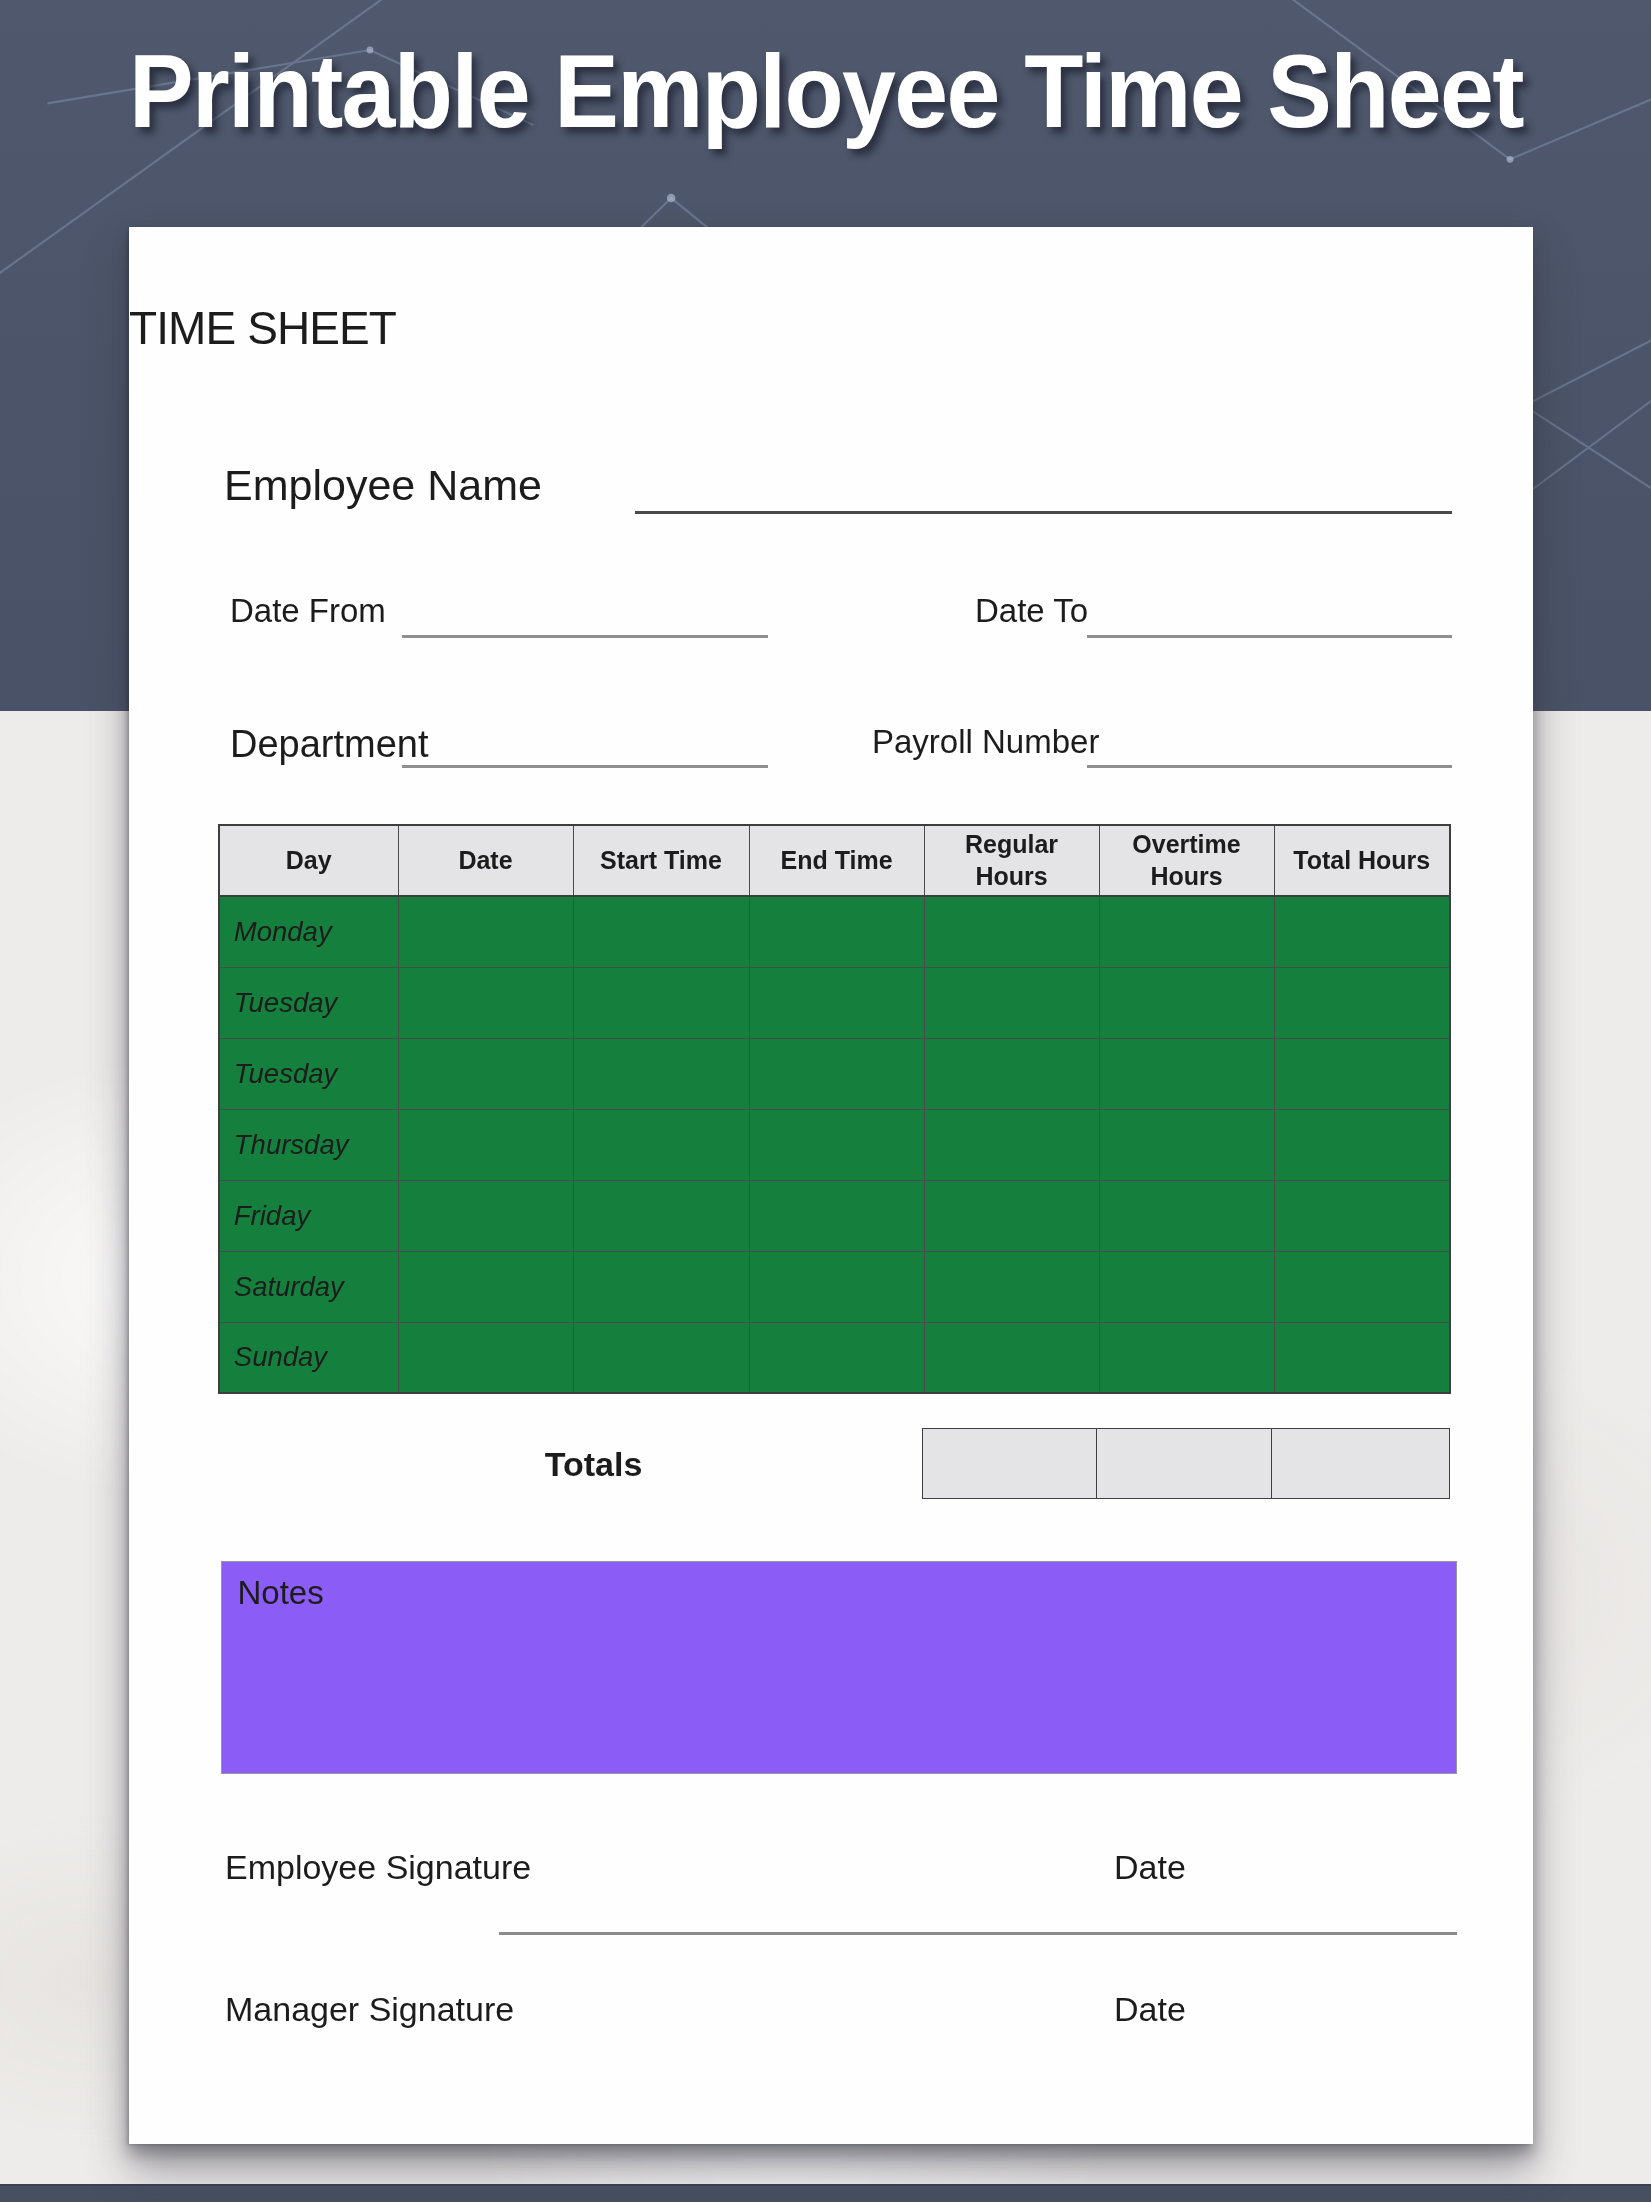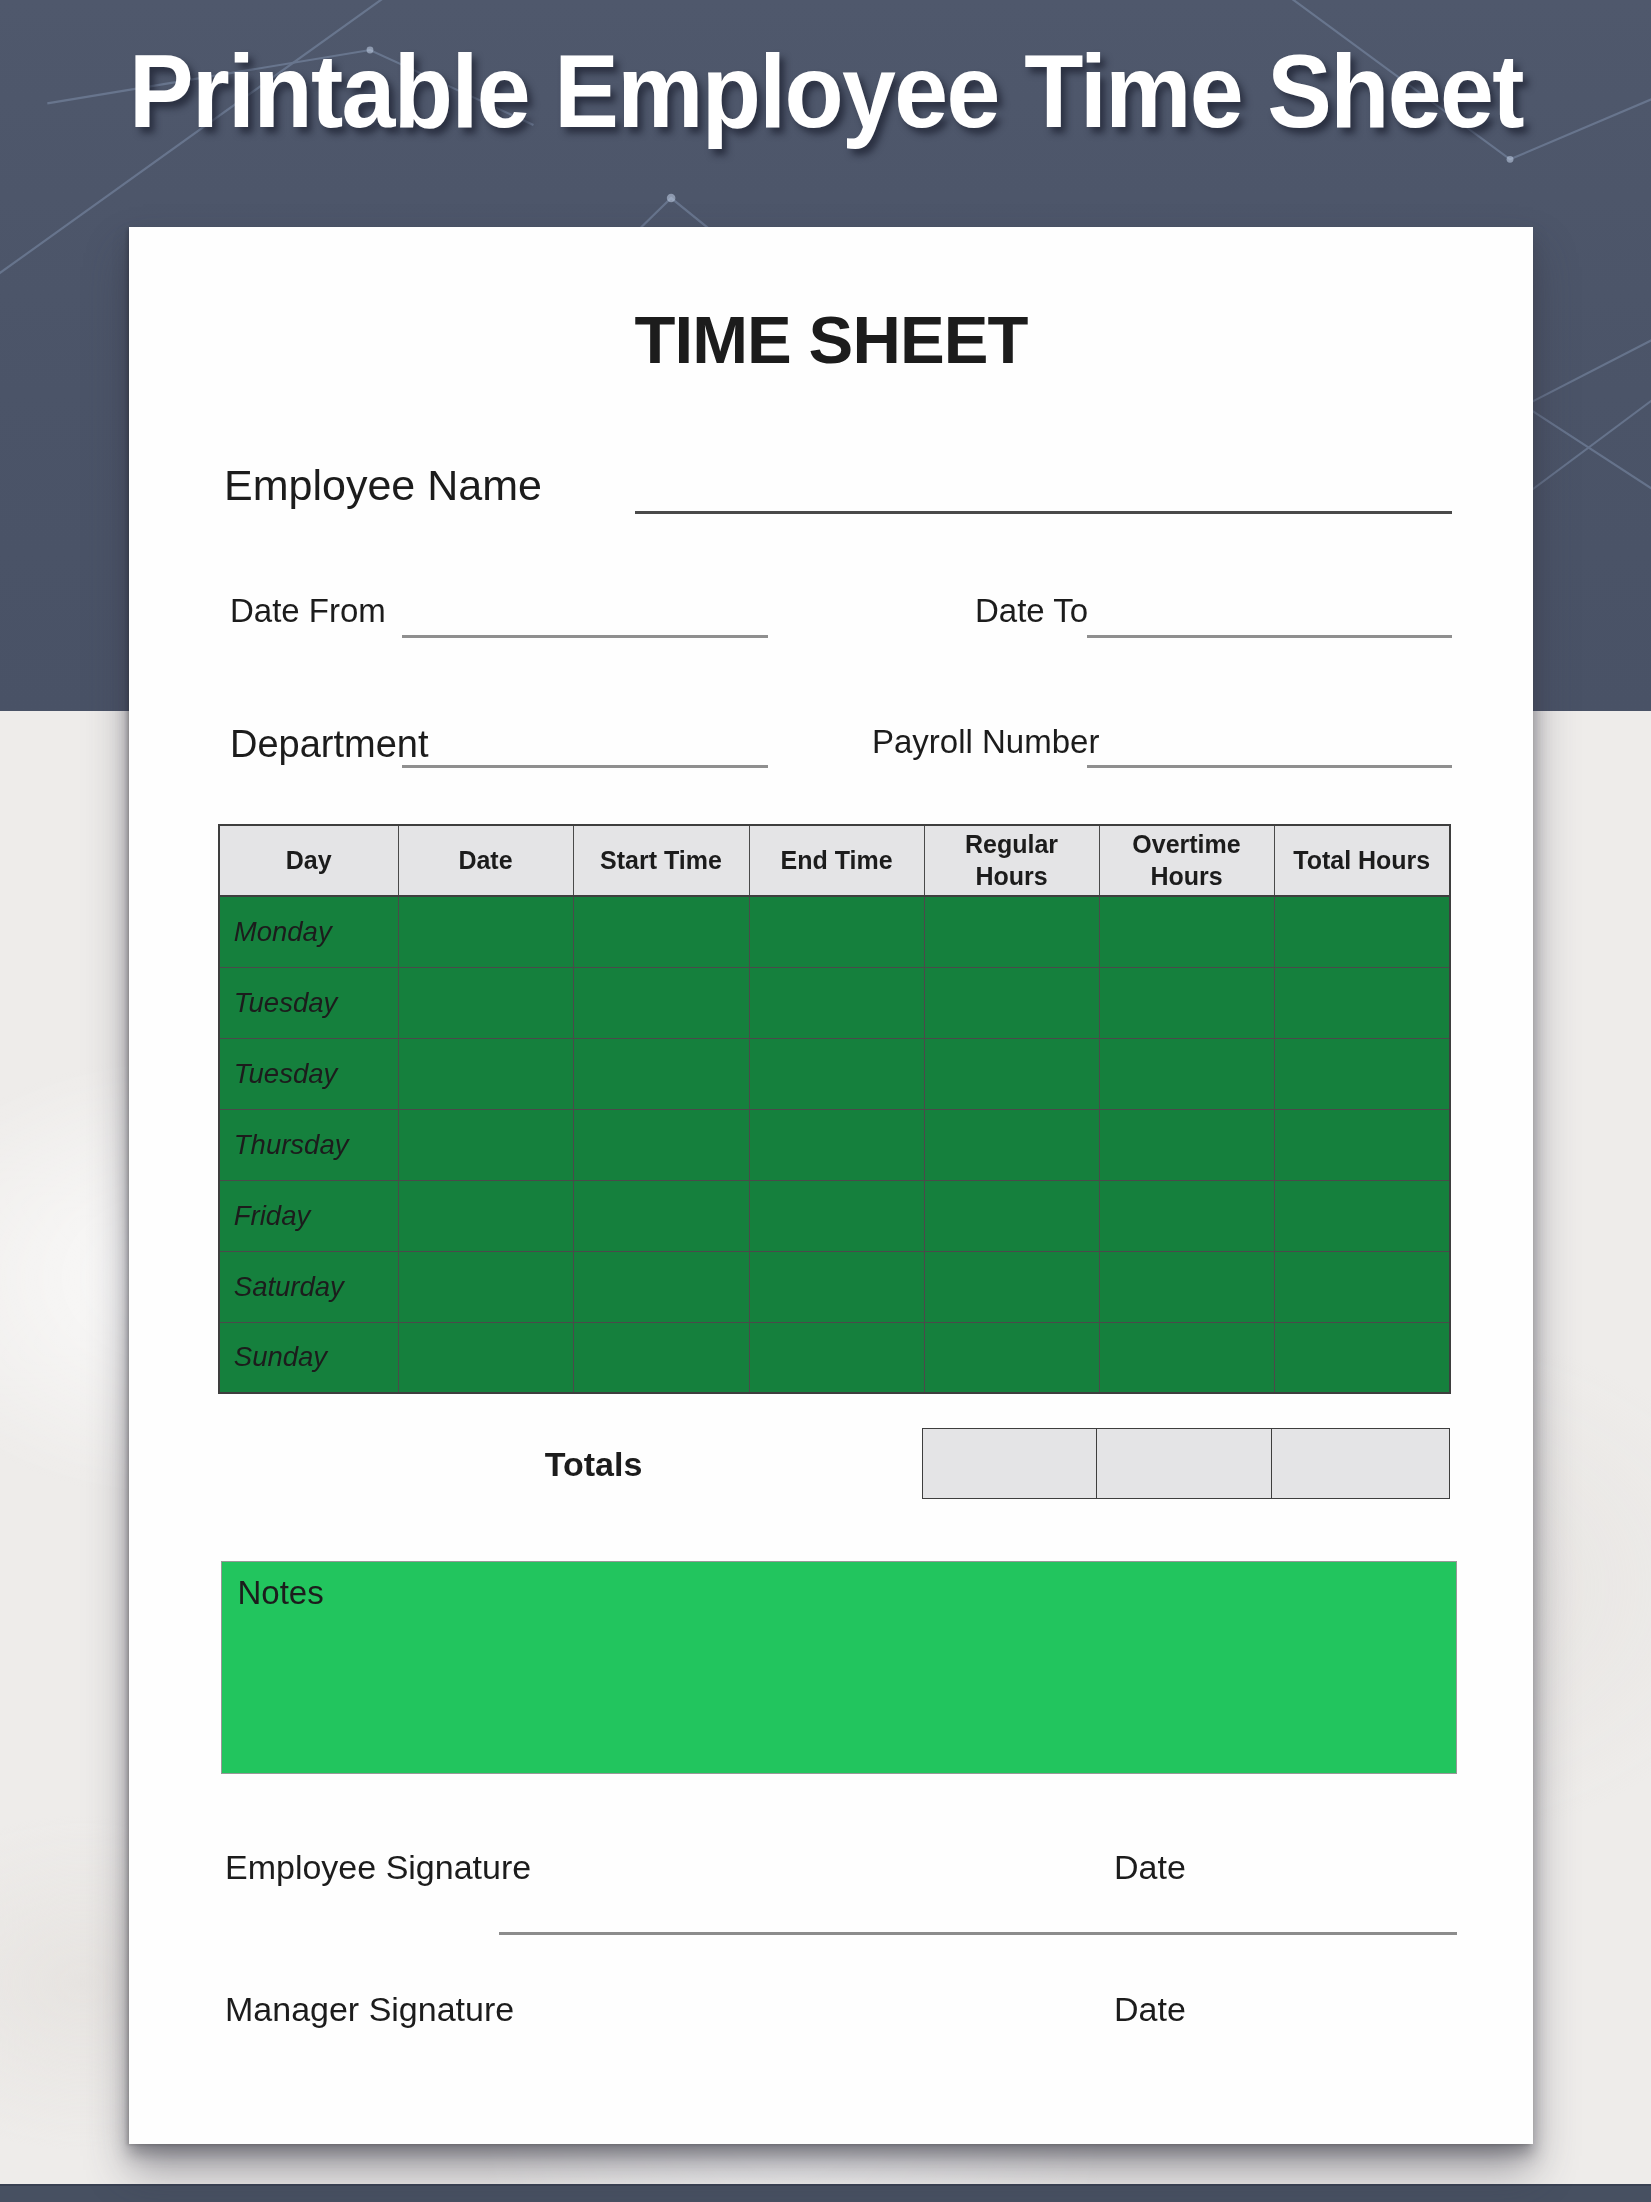--- a/index.html
+++ b/index.html
@@ -30,22 +30,22 @@
   .footer-bar{
     position:absolute;left:0;top:2184px;width:1652px;height:19px;
     background:#475061;border-top:2.6px solid #394152;box-sizing:border-box;
   }
   .paper{
     position:absolute;left:129px;top:227px;width:1404px;height:1917px;
     background:#fefefe;
     box-shadow:-1.7px 1.7px 3.4px rgba(0,0,0,.18), 0 10.3px 13.8px rgba(55,55,65,.38), 0 26px 40px rgba(55,55,70,.45);
   }
   .sheet-title{
-    position:absolute;left:0;top:74px;width:100%;text-align:center;
-    font-size:67px;font-weight:bold;letter-spacing:-0.9px;margin:0;
+    position:absolute;left:0;top:74px;width:100%;text-align:left;
+    font-size:46px;font-weight:normal;letter-spacing:-0.9px;margin:0;
   }
   .lbl{position:absolute;white-space:nowrap;}
   .lbl-employee{left:95px;top:234px;font-size:43px;}
   .lbl-datefrom{left:101px;top:365px;font-size:33px;}
   .lbl-dateto{left:846px;top:365px;font-size:33px;}
   .lbl-department{left:101px;top:496px;font-size:38px;}
   .lbl-payroll{left:743px;top:496px;font-size:33px;}
   .fill-line{position:absolute;height:2.6px;background:#8f8f8f;}
   .line-name{left:506px;top:284px;width:817px;background:#4a4a4a;}
   .line-datefrom{left:273px;top:408px;width:366px;}
@@ -77,21 +77,21 @@
   .totals-cells{
     position:absolute;left:793px;top:1201px;display:flex;
   }
   .totals-cells .tcell{
     height:71px;background:#e4e4e6;border:1.7px solid #3e3e3e;box-sizing:border-box;
   }
   .totals-cells .tcell + .tcell{border-left:none;}
   .tc1{width:175px;} .tc2{width:175px;} .tc3{width:178px;}
   .notes-box{
     position:absolute;left:92px;top:1334px;width:1236px;height:213px;
-    border:1.7px solid #989898;box-sizing:border-box;background:#22c55e;
+    border:1.7px solid #989898;box-sizing:border-box;background:#8b5cf6;
   }
   .notes-label{font-size:33px;padding:12px 0 0 15.5px;}
   .lbl-empsig{left:96px;top:1621px;font-size:34px;}
   .lbl-date1{left:985px;top:1621px;font-size:34px;}
   .sig-line{left:370px;top:1705px;width:958px;background:#8c8c8c;}
   .lbl-mgrsig{left:96px;top:1763px;font-size:34px;}
   .lbl-date2{left:985px;top:1763px;font-size:34px;}
 </style>
 </head>
 <body>

